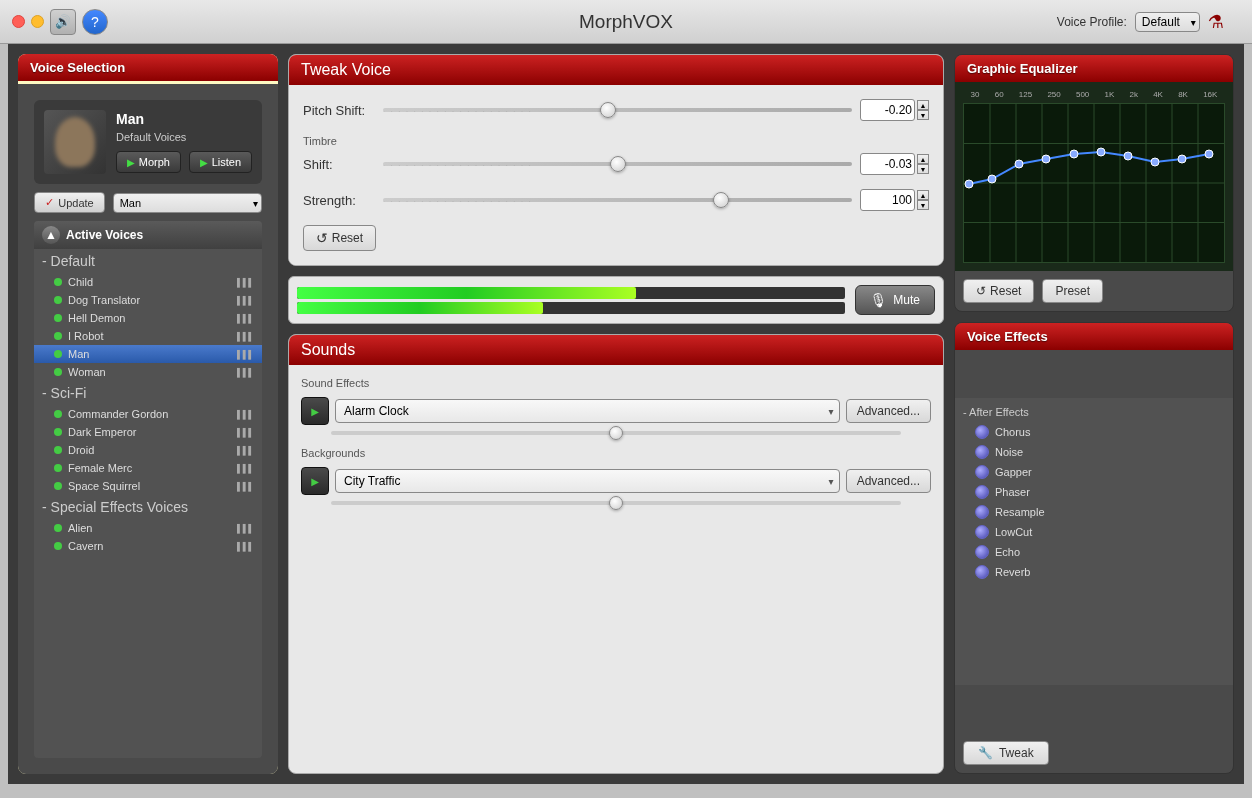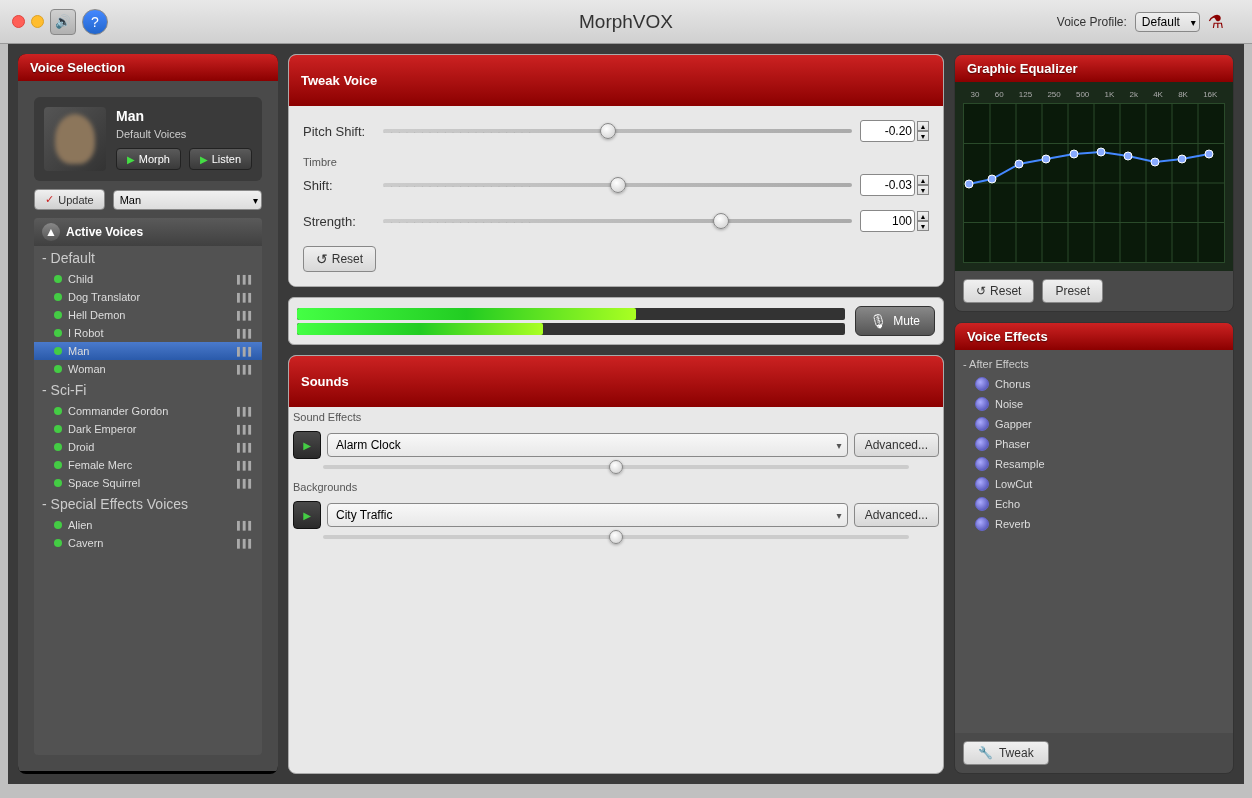--- a/index.html
+++ b/index.html
@@ -263,24 +263,24 @@
       gap: 10px;
     }
     .tweak-panel {
       background: #e8e8e8;
       border-radius: 8px;
       overflow: hidden;
       border: 1px solid #aaa;
     }
     .tweak-header {
       background: linear-gradient(to bottom, #cc2222, #8B0000);
-      padding: 18px 12px;
+      padding: 6px 12px;
       color: white;
-      font-size: 13px;
-      font-weight: bold;
+      font-size: 16px;
+      font-weight: normal;
     }
     .tweak-content {
       background: #e8e8e8;
       padding: 14px;
     }
     .param-row {
       display: flex;
       align-items: center;
       margin-bottom: 14px;
     }
@@ -418,21 +418,21 @@
     .mic-icon { font-size: 14px; }
     
     .sounds-panel {
       background: #e8e8e8;
       border-radius: 8px;
       overflow: hidden;
       border: 1px solid #aaa;
       flex: 1;
     }
     .sounds-content {
-      padding: 4px;
+      padding: 12px;
     }
     .sounds-section-label {
       font-size: 11px;
       color: #555;
       margin-bottom: 8px;
     }
     .sound-row {
       display: flex;
       align-items: center;
       gap: 6px;
@@ -570,20 +570,21 @@
     }
     
     .effects-panel {
       flex: 1;
       background: #4a4a4a;
       border-radius: 8px;
       overflow: hidden;
       border: 1px solid #333;
       display: flex;
       flex-direction: column;
+      gap: 48px;
     }
     .effects-list {
       flex: 1;
       overflow-y: auto;
       background: #525252;
       padding: 4px 0;
     }
     .effects-list::-webkit-scrollbar { width: 8px; }
     .effects-list::-webkit-scrollbar-track { background: #3a3a3a; }
     .effects-list::-webkit-scrollbar-thumb { background: #777; border-radius: 4px; }
@@ -646,21 +647,21 @@
       <select class="voice-profile-select">
         <option>Default</option>
       </select>
     </div>
     <span class="filter-icon">⚗</span>
   </div>
 </div>
 
 <div class="main-area">
 
-  <div class="panel voice-selection-panel" style="background:#000000;">
+  <div class="panel voice-selection-panel" style="background:#fef9c3;justify-content:space-between;">
     <div class="panel-header">
       <span>Voice Selection</span>
     </div>
     <div class="panel-content" style="display:flex;flex-direction:column;padding:16px;">
 
       <div class="voice-preview">
         <div class="voice-avatar">
           <div class="avatar-face"></div>
         </div>
         <div class="voice-info">

